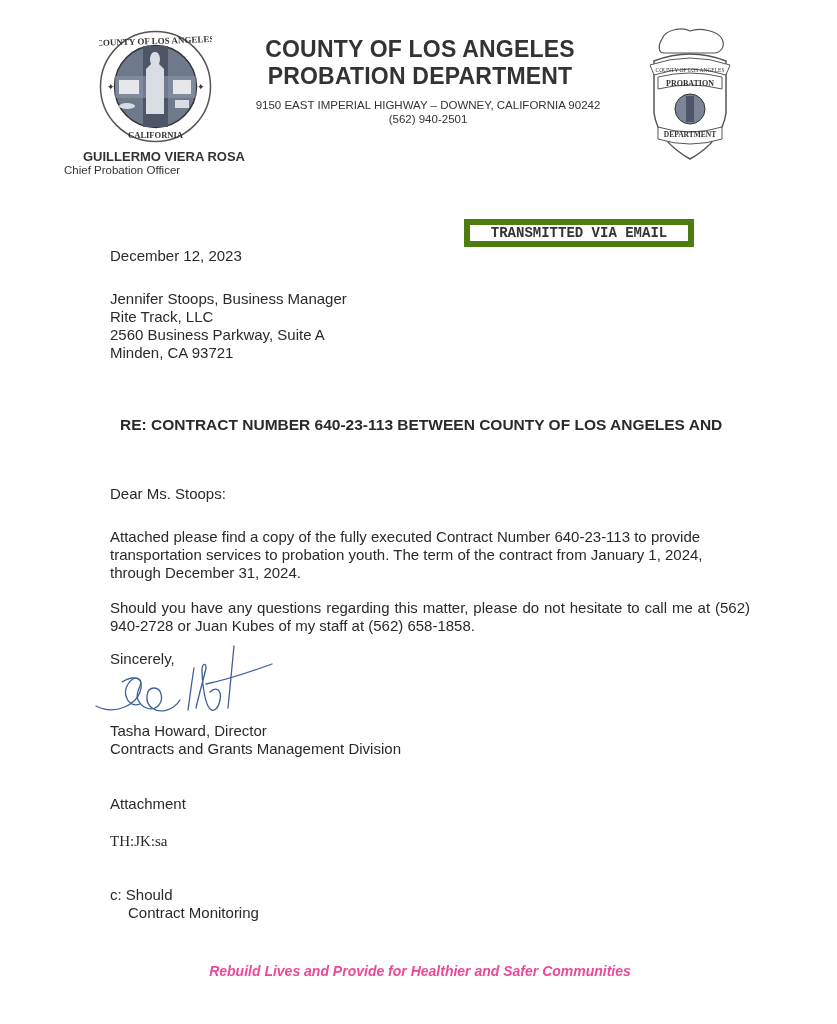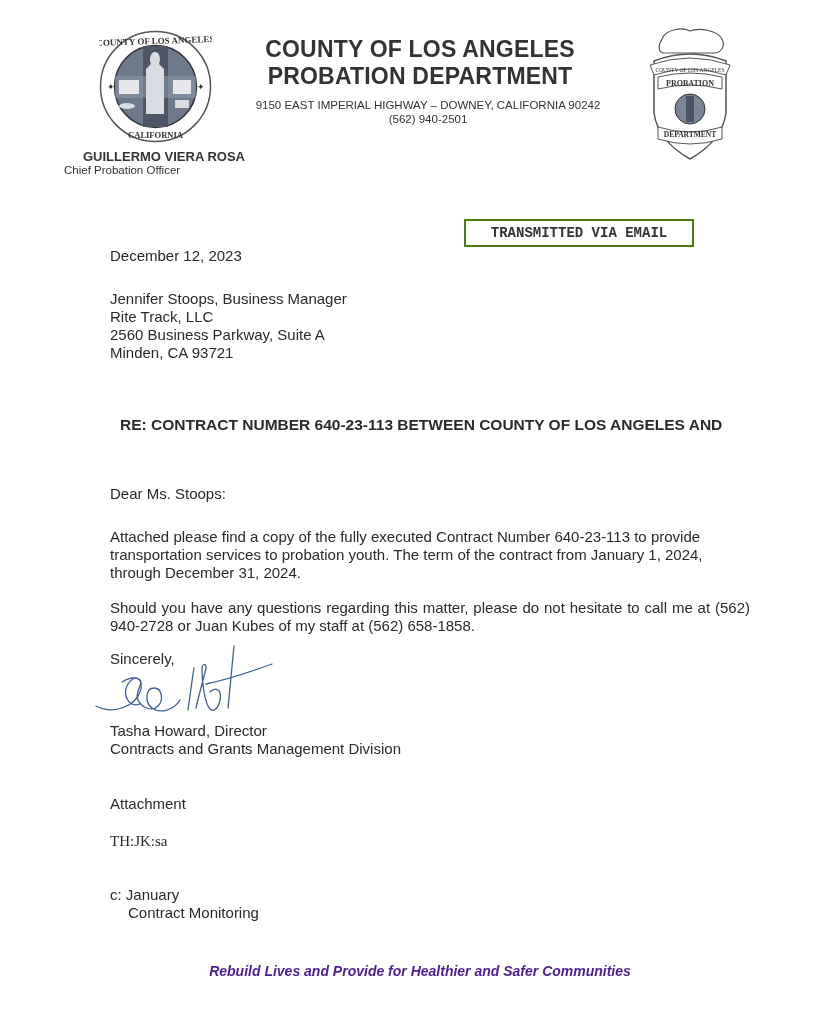--- a/index.html
+++ b/index.html
@@ -6,40 +6,40 @@
     body { width: 837px; height: 1024px; position: relative; overflow: hidden;
       font-family: "Liberation Sans", sans-serif; color: #2a2a2a; }
     .abs { position: absolute; }
     .seal-left { left: 99px; top: 30px; width: 113px; height: 113px; }
     .badge-right { left: 640px; top: 25px; width: 100px; height: 140px; }
     .hdr-title { left: 230px; top: 36px; width: 380px; text-align: center;
       font-weight: bold; font-size: 23px; line-height: 27px; color: #333; letter-spacing: 0.2px; }
     .hdr-addr { left: 230px; top: 98px; width: 396px; text-align: center; font-size: 11.5px; line-height: 14px; color: #333; }
     .chief-name { left: 64px; top: 149px; width: 200px; text-align: center; font-weight: bold; font-size: 13px; color: #333; }
     .chief-title { left: 64px; top: 164px; width: 200px; text-align: left; font-size: 11.5px; color: #333; }
-    .transmit-box { left: 464px; top: 219px; width: 230px; height: 28px; border: 2px solid #4d7c0f;
+    .transmit-box { left: 464px; top: 219px; width: 230px; height: 28px; border: 6px solid #4d7c0f;
       box-sizing: border-box; font-family: "Liberation Mono", monospace; font-weight: bold; font-size: 14px;
       color: #333; display: flex; align-items: center; justify-content: center; }
     .body-text { font-size: 15px; line-height: 18px; color: #2a2a2a; }
     .date { left: 110px; top: 247px; }
     .addr-block { left: 110px; top: 290px; }
     .addr-block div { height: 18px; }
     .re { left: 120px; top: 416px; font-weight: bold; font-size: 15.5px; line-height: 18px; width: 640px; color: #2a2a2a; }
     .re .line2 { padding-left: 29px; }
     .salutation { left: 110px; top: 485px; }
     .para1 { left: 110px; top: 528px; width: 640px; }
     .para2 { left: 110px; top: 599px; width: 640px; text-align: justify; }
     .sincerely { left: 110px; top: 650px; }
     .signature { left: 92px; top: 644px; width: 190px; height: 80px; }
     .signer { left: 110px; top: 722px; }
     .attach { left: 110px; top: 795px; }
     .initials { left: 110px; top: 832px; font-family: Liberation Serif, serif; }
     .cc { left: 110px; top: 886px; }
     .cc .indent { padding-left: 18px; }
-    .footer { left: 150px; top: 963px; width: 540px; text-align: center; font-weight: bold; font-style: italic; font-size: 14px; color: #4c1d95; }
+    .footer { left: 150px; top: 963px; width: 540px; text-align: center; font-weight: bold; font-style: italic; font-size: 14px; color: #ec4899; }
   </style>
 </head>
 <body>
 
 <div class="abs seal-left">
   <svg width="113" height="113" viewBox="0 0 113 113">
     <circle cx="56.5" cy="56.5" r="55" fill="#fff" stroke="#555" stroke-width="1.5"></circle>
     <circle cx="56.5" cy="56.5" r="41" fill="#6e7a8c" stroke="#333" stroke-width="1.5"></circle>
     <rect x="44" y="16" width="25" height="81" fill="#4d5566"></rect>
     <rect x="16" y="46" width="81" height="22" fill="#8a95a6" opacity="0.6"></rect>
@@ -122,17 +122,17 @@
 <div class="abs body-text signer">
   <div>Tasha Howard, Director</div>
   <div>Contracts and Grants Management Division</div>
 </div>
 
 <div class="abs body-text attach">Attachment</div>
 
 <div class="abs body-text initials">TH:JK:sa</div>
 
 <div class="abs body-text cc">
-  <div>c: January</div>
+  <div>c: Should</div>
   <div class="indent">Contract Monitoring</div>
 </div>
 
 <div class="abs footer">Rebuild Lives and Provide for Healthier and Safer Communities</div>
 
 </body></html>

